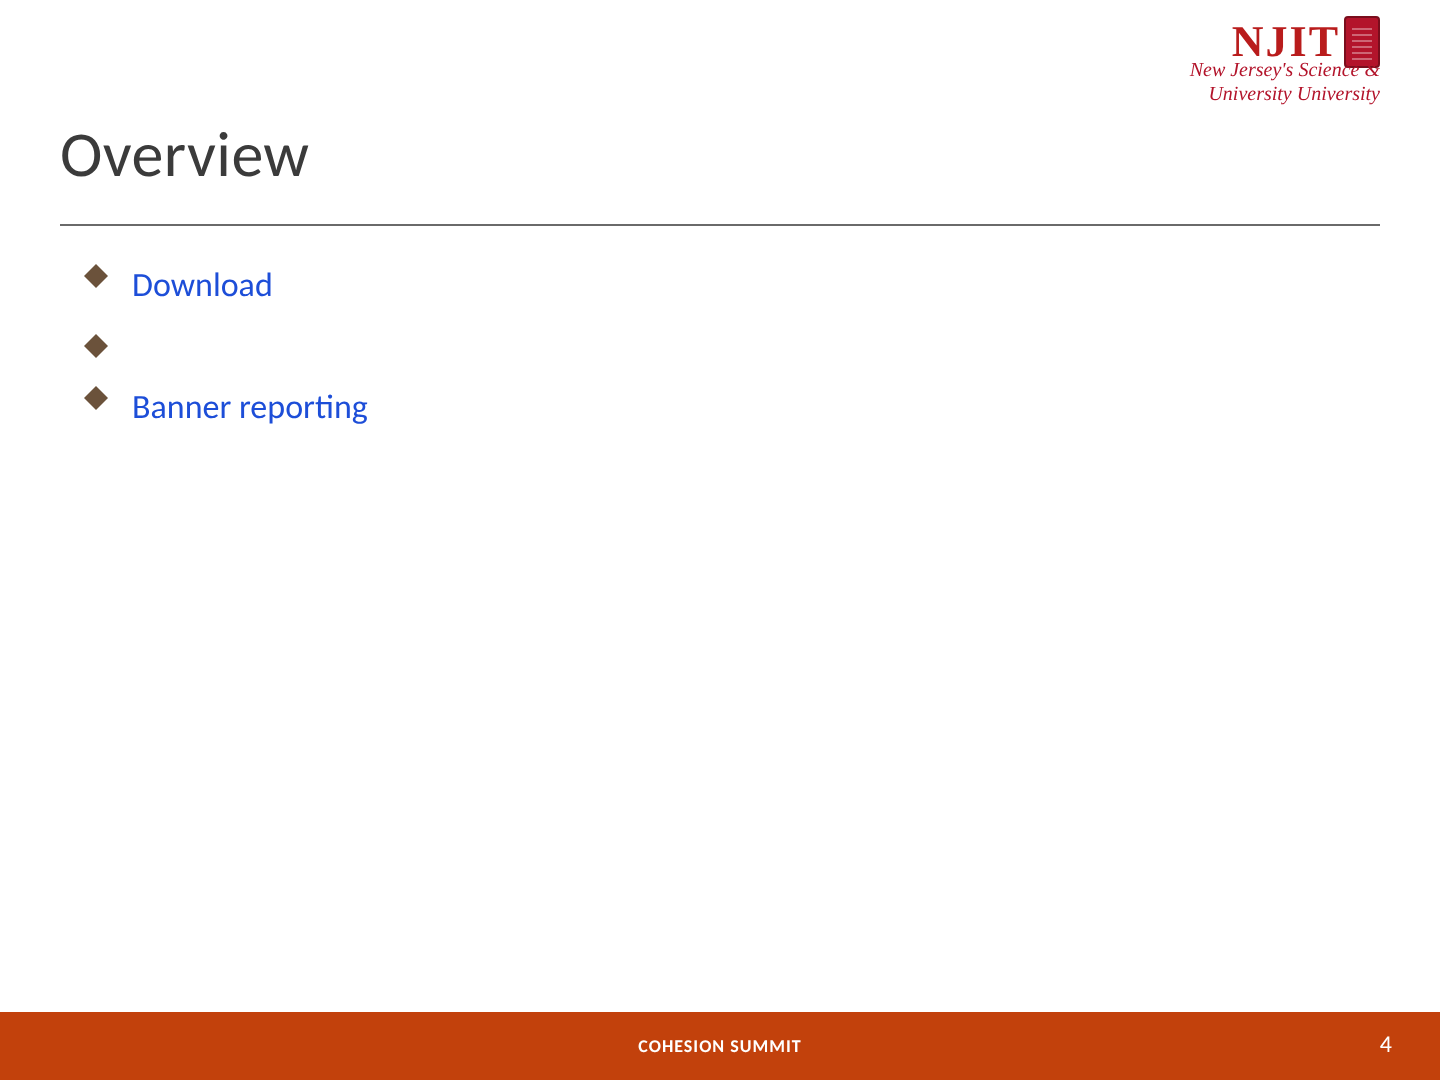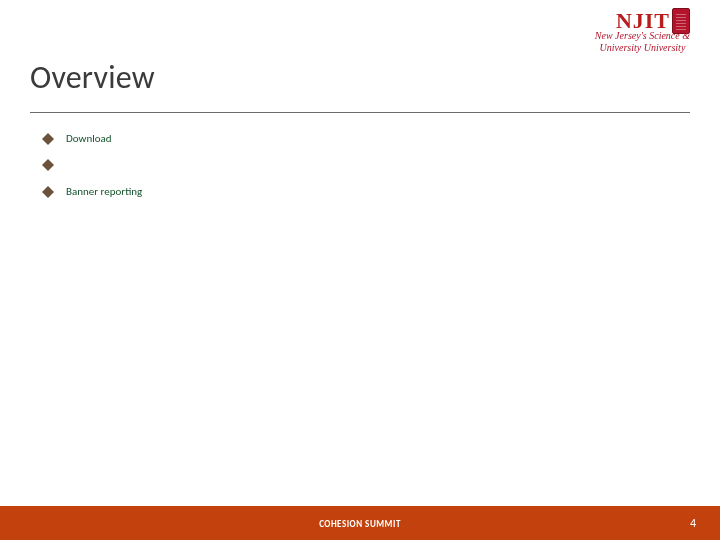--- a/index.html
+++ b/index.html
@@ -5,30 +5,30 @@
   * { margin: 0; padding: 0; box-sizing: border-box; }
   html, body { width: 720px; height: 540px; font-family: Calibri, "Segoe UI", Arial, sans-serif; background: #fff; color: #333; overflow: hidden; }
   .slide { position: relative; width: 720px; height: 540px; }
 
   
   .logo { position: absolute; top: 8px; right: 30px; display: flex; align-items: flex-start; gap: 6px; }
   .logo-mark { display: flex; align-items: center; gap: 2px; }
   .logo-mark .letters { font-family: Georgia, 'Times New Roman', serif; font-weight: 700; font-size: 22px; color: #b91c1c; letter-spacing: 1px; }
   .logo-seal { width: 18px; height: 26px; background: #b3142b; border: 1px solid #7a0e1d; border-radius: 2px; position: relative; }
   .logo-seal::after { content: ""; position: absolute; inset: 3px; background: repeating-linear-gradient(0deg,#fff 0 1px,transparent 1px 3px); opacity: .35; }
-  .logo-tag { position: absolute; top: 30px; right: 30px; font-family: Georgia, 'Times New Roman', serif; font-style: italic; color: #b3142b; font-size: 10px; line-height: 1.15; text-align: center; }
+  .logo-tag { position: absolute; top: 30px; right: 30px; font-family: Georgia, 'Times New Roman', serif; font-style: italic; color: #b3142b; font-size: 10px; line-height: 1.15; text-align: right; }
 
   
   .title { position: absolute; left: 30px; top: 58px; right: 30px; }
   .title h1 { font-weight: 400; font-size: 32px; color: #3b3b3b; letter-spacing: .2px; }
   .rule { position: absolute; left: 30px; right: 30px; top: 112px; height: 0; border-top: 1px solid #6a6a6a; }
 
   
   .list { position: absolute; left: 42px; top: 132px; right: 40px; }
-  .item { display: flex; align-items: flex-end; gap: 12px; margin-bottom: 14px; font-size: 11px; color: #14532d; }
+  .item { display: flex; align-items: flex-start; gap: 12px; margin-bottom: 14px; font-size: 17px; color: #1d4ed8; }
   .bullet { width: 12px; height: 12px; position: relative; flex: 0 0 12px; }
   .bullet::before, .bullet::after {
     content: ""; position: absolute; left: 0; top: 0; width: 0; height: 0;
   }
   
   .bullet::before {
     border-left: 6px solid transparent;
     border-right: 6px solid transparent;
     border-bottom: 6px solid #6b523b;
     top: 0;

